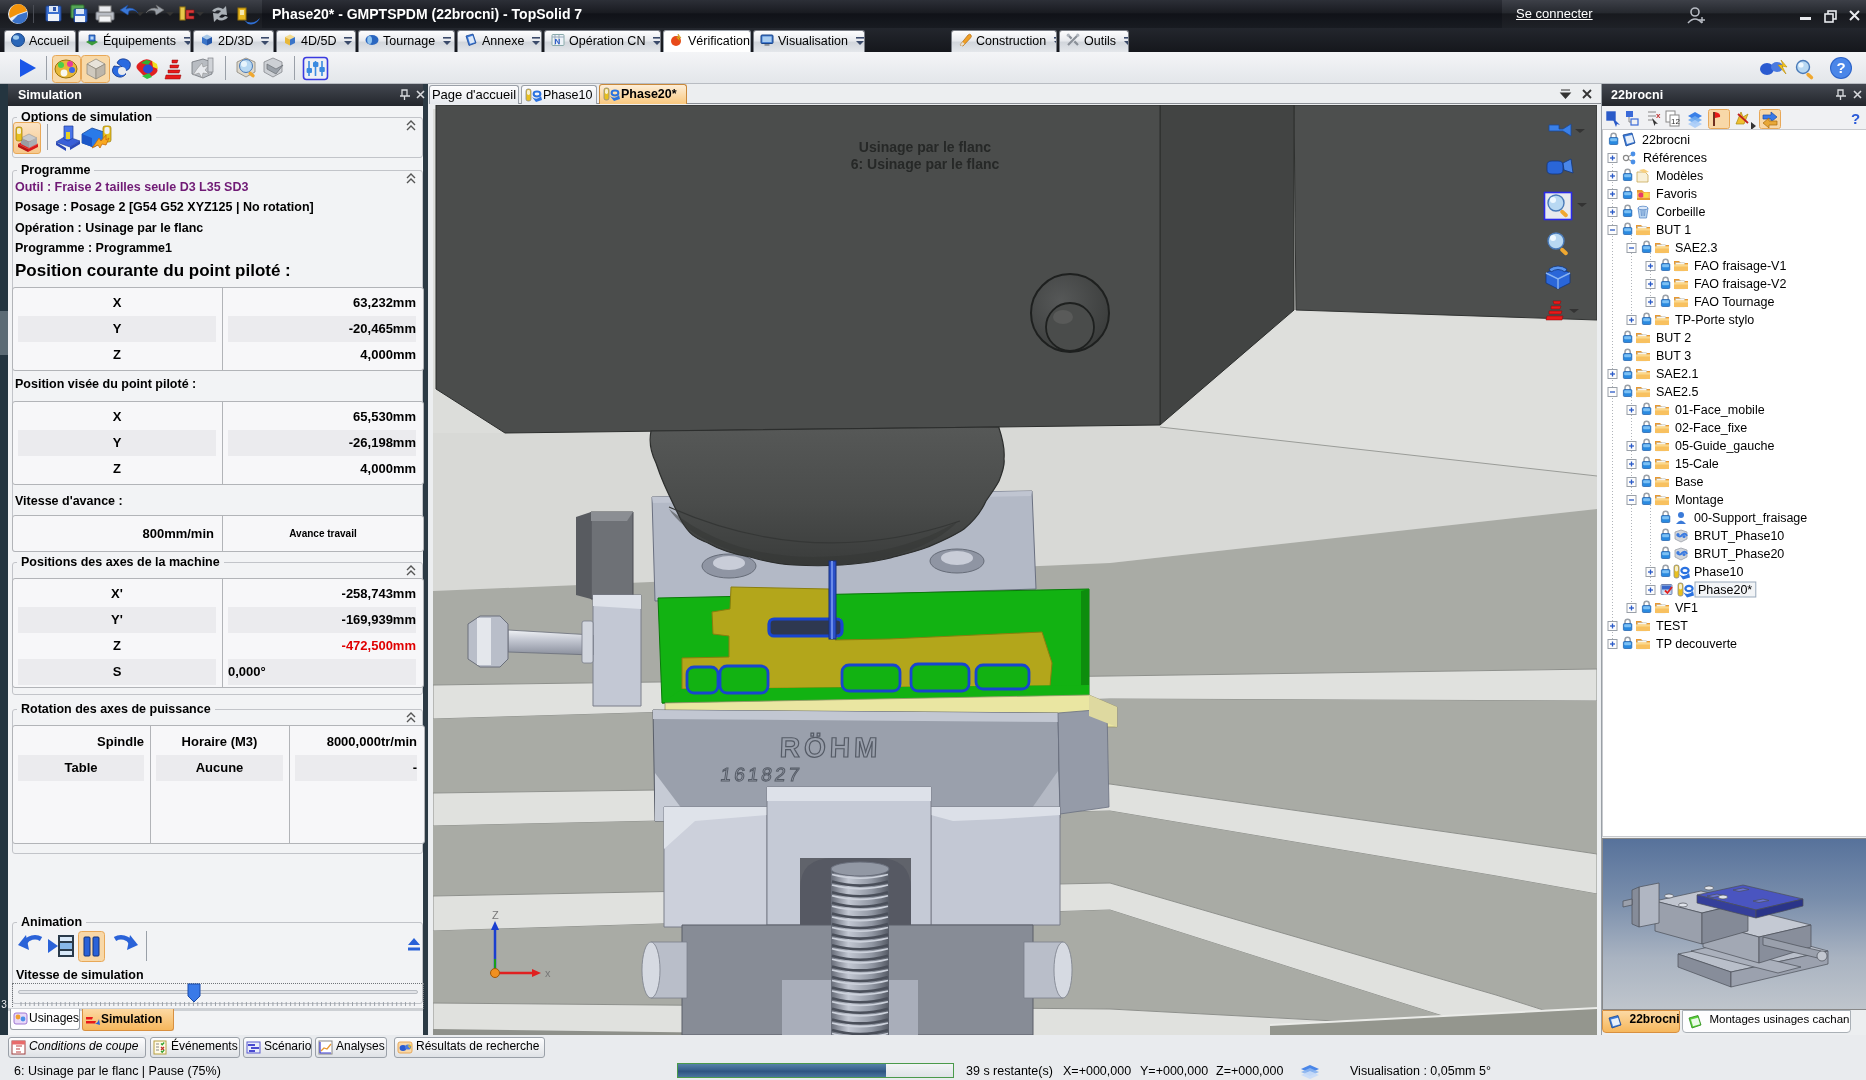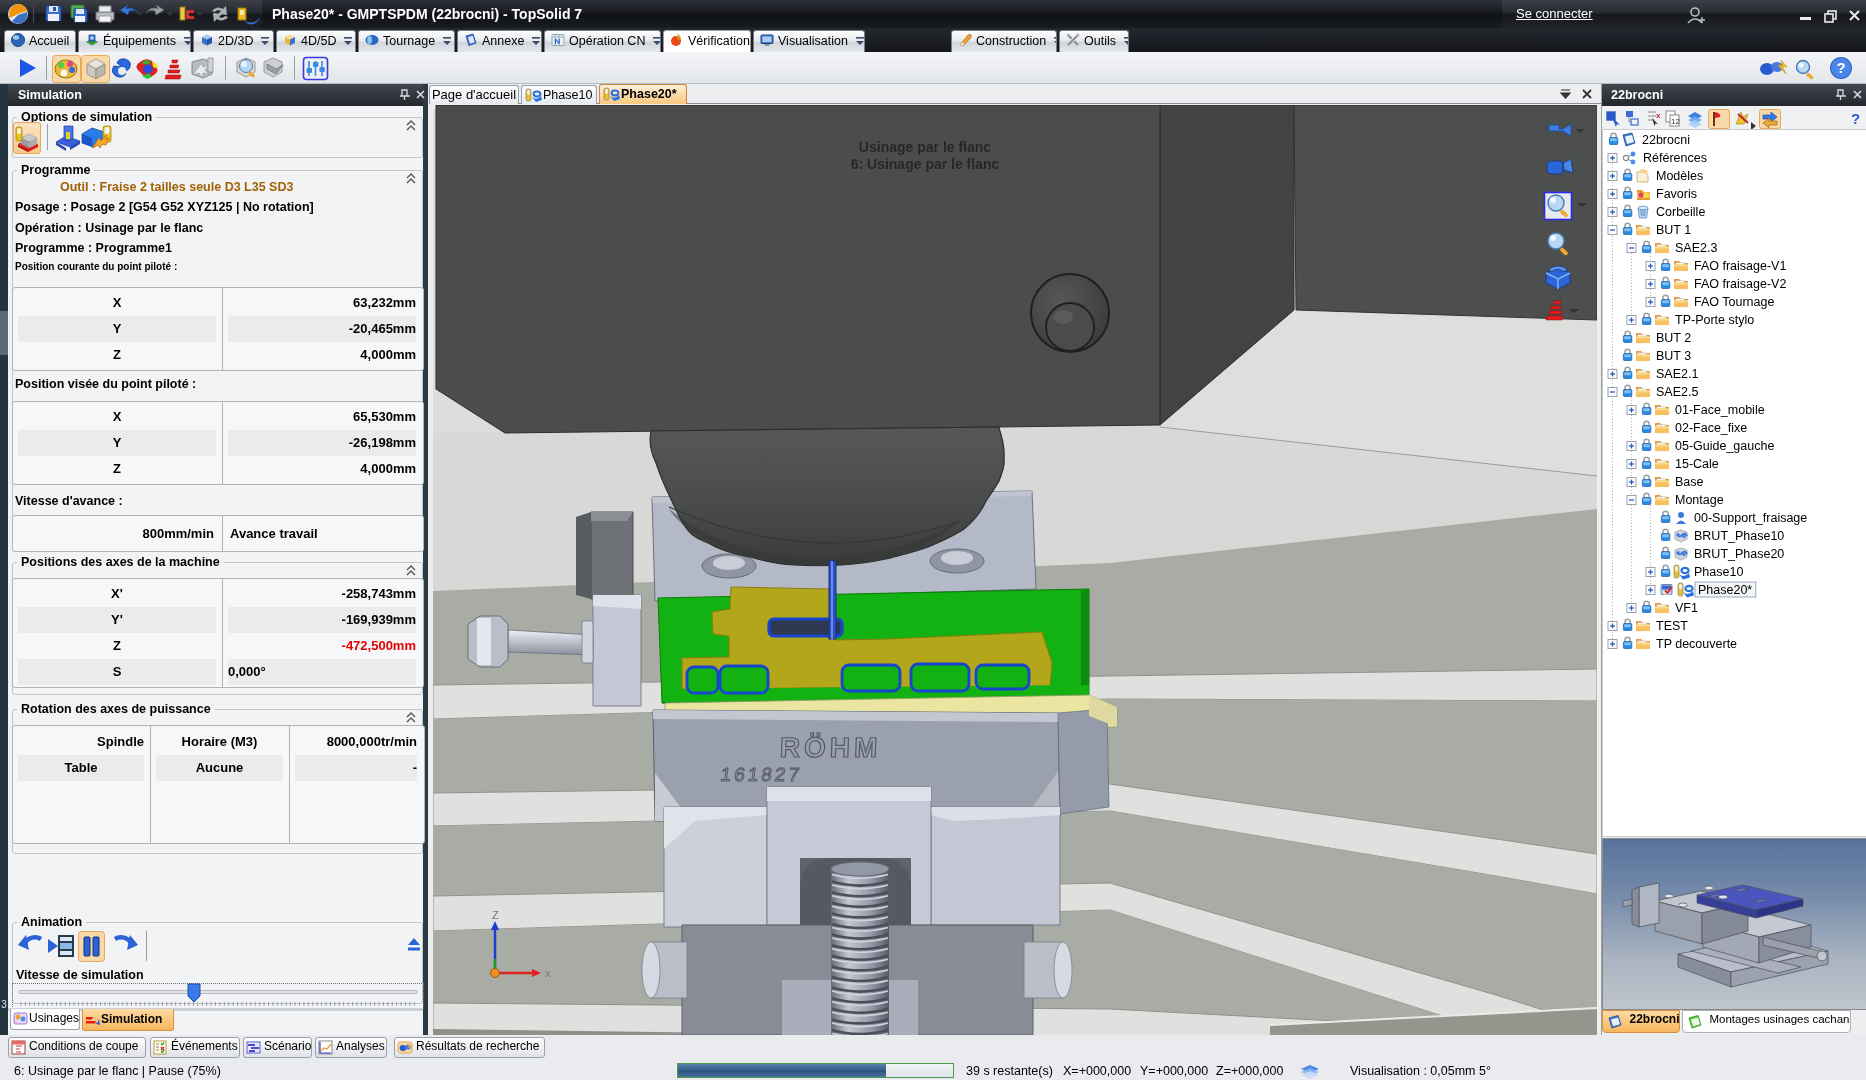--- a/index.html
+++ b/index.html
@@ -267,25 +267,25 @@
  <path d="M1,12 l10,4 l0,9 l-10,-4 z" fill="#1a56c8"></path>
  <rect x="22" y="4" width="8" height="16" rx="2" fill="#e8c020" stroke="#9a7a08" stroke-width="0.7"></rect>
       <rect x="23.5" y="5" width="5" height="7" rx="2" fill="#eef0f2"></rect>
  <path d="M14,22 l4,-6 l2,3 l5,-6 l0,5 l3,-2 l-3,7 l-4,-1 l-2,4 l-2,-3 l-6,3 z" fill="#f8a820" stroke="#c86a08" stroke-width="0.8"></path>
 </svg>
     <div class="abs" style="left:4px;top:86px;width:411px;height:382px;border:1px solid #c2c4c9;border-radius:3px;"></div>
     <div class="abs b" style="left:9px;top:79px;background:#f2f3f5;font-size:12.5px;color:#000;padding:0 4px;white-space:nowrap;">Programme</div>
     <svg class="abs" style="left:397px;top:89px" width="12" height="12">
       <path d="M2,5 l4,-4 l4,4 M2,10 l4,-4 l4,4" stroke="#555" stroke-width="1.4" fill="none"></path>
     </svg>
-    <div class="abs b" style="left:7px;top:96px;font-size:12.5px;color:#a16207;white-space:nowrap;margin-left:45px;">Outil : Fraise 2 tailles seule D3 L35 SD3</div>
+    <div class="abs b" style="left:7px;top:96px;font-size:12.5px;color:#701a75;white-space:nowrap;">Outil : Fraise 2 tailles seule D3 L35 SD3</div>
     <div class="abs b" style="left:7px;top:116px;font-size:12.5px;color:#000;white-space:nowrap;">Posage : Posage 2 [G54 G52 XYZ125 | No rotation]</div>
     <div class="abs b" style="left:7px;top:137px;font-size:12.5px;color:#000;white-space:nowrap;">Opération : Usinage par le flanc</div>
     <div class="abs b" style="left:7px;top:157px;font-size:12.5px;color:#000;white-space:nowrap;">Programme : Programme1</div>
-    <div class="abs b" style="left:7px;top:177px;font-size:10px;color:#000;white-space:nowrap;">Position courante du point piloté :</div>
+    <div class="abs b" style="left:7px;top:177px;font-size:17px;color:#000;white-space:nowrap;">Position courante du point piloté :</div>
     <div class="abs" style="left:4px;top:203px;width:412px;height:84px;border:1px solid #b2b4b8;border-radius:3px;background:#f7f7f9;"></div>
     <div class="abs" style="left:214px;top:203px;width:1px;height:84px;background:#b2b4b8;"></div>
     <div class="abs b" style="left:10px;top:206px;width:198px;height:26px;background:transparent;font-size:13px;line-height:26px;text-align:center;">X</div>
     <div class="abs b" style="left:220px;top:206px;width:188px;height:26px;background:transparent;font-size:13px;line-height:26px;text-align:right;color:#000;">63,232mm</div>
     <div class="abs b" style="left:10px;top:232px;width:198px;height:26px;background:#ebebee;font-size:13px;line-height:26px;text-align:center;">Y</div>
     <div class="abs b" style="left:220px;top:232px;width:188px;height:26px;background:#ebebee;font-size:13px;line-height:26px;text-align:right;color:#000;">-20,465mm</div>
     <div class="abs b" style="left:10px;top:258px;width:198px;height:26px;background:transparent;font-size:13px;line-height:26px;text-align:center;">Z</div>
     <div class="abs b" style="left:220px;top:258px;width:188px;height:26px;background:transparent;font-size:13px;line-height:26px;text-align:right;color:#000;">4,000mm</div>
     <div class="abs b" style="left:7px;top:293px;font-size:12.5px;">Position visée du point piloté :</div>
     <div class="abs" style="left:4px;top:317px;width:412px;height:84px;border:1px solid #b2b4b8;border-radius:3px;background:#f7f7f9;"></div>
@@ -293,21 +293,21 @@
     <div class="abs b" style="left:10px;top:320px;width:198px;height:26px;background:transparent;font-size:13px;line-height:26px;text-align:center;">X</div>
     <div class="abs b" style="left:220px;top:320px;width:188px;height:26px;background:transparent;font-size:13px;line-height:26px;text-align:right;color:#000;">65,530mm</div>
     <div class="abs b" style="left:10px;top:346px;width:198px;height:26px;background:#ebebee;font-size:13px;line-height:26px;text-align:center;">Y</div>
     <div class="abs b" style="left:220px;top:346px;width:188px;height:26px;background:#ebebee;font-size:13px;line-height:26px;text-align:right;color:#000;">-26,198mm</div>
     <div class="abs b" style="left:10px;top:372px;width:198px;height:26px;background:transparent;font-size:13px;line-height:26px;text-align:center;">Z</div>
     <div class="abs b" style="left:220px;top:372px;width:188px;height:26px;background:transparent;font-size:13px;line-height:26px;text-align:right;color:#000;">4,000mm</div>
     <div class="abs b" style="left:7px;top:410px;font-size:12.5px;">Vitesse d'avance :</div>
     <div class="abs" style="left:4px;top:431px;width:412px;height:37px;border:1px solid #b2b4b8;border-radius:3px;background:#f7f7f9;"></div>
 <div class="abs" style="left:214px;top:431px;width:1px;height:37px;background:#b2b4b8;"></div>
 <div class="abs b" style="left:10px;top:431px;width:196px;font-size:13px;line-height:37px;text-align:right;">800mm/min</div>
-<div class="abs b" style="left:222px;top:431px;width:186px;font-size:13px;line-height:37px;text-align:left;">Avance travail</div>
+<div class="abs b" style="left:222px;top:431px;width:186px;font-size:10px;line-height:37px;text-align:center;">Avance travail</div>
     <div class="abs" style="left:4px;top:478px;width:411px;height:133px;border:1px solid #c2c4c9;border-radius:3px;"></div>
     <div class="abs b" style="left:9px;top:471px;background:#f2f3f5;font-size:12.5px;color:#000;padding:0 4px;white-space:nowrap;">Positions des axes de la machine</div>
     <svg class="abs" style="left:397px;top:481px" width="12" height="12">
       <path d="M2,5 l4,-4 l4,4 M2,10 l4,-4 l4,4" stroke="#555" stroke-width="1.4" fill="none"></path>
     </svg>
     <div class="abs" style="left:4px;top:494px;width:412px;height:110px;border:1px solid #b2b4b8;border-radius:3px;background:#f7f7f9;"></div>
     <div class="abs" style="left:214px;top:494px;width:1px;height:110px;background:#b2b4b8;"></div>
     <div class="abs b" style="left:10px;top:497px;width:198px;height:26px;background:transparent;font-size:13px;line-height:26px;text-align:center;">X'</div>
     <div class="abs b" style="left:220px;top:497px;width:188px;height:26px;background:transparent;font-size:13px;line-height:26px;text-align:right;color:#000;">-258,743mm</div>
     <div class="abs b" style="left:10px;top:523px;width:198px;height:26px;background:#ebebee;font-size:13px;line-height:26px;text-align:center;">Y'</div>
@@ -1166,21 +1166,21 @@
         <path d="M2,4 l9,-2.5 l3,9.5 l-9,3 z" fill="#5ad03a" stroke="#2a8a18" stroke-width="0.8"></path>
         <path d="M4,5.5 l7,-1.8 l2,6.5 l-7,2 z" fill="#eafae8"></path>
       </svg>
  <span style="font-size:11.5px;vertical-align:3px;">Montages usinages cachan</span></div>
 </div>
 <div class="abs" style="left:0;top:1035px;width:1866px;height:45px;background:#e9ebee;">
     <div class="abs" style="left:8px;top:2px;width:138px;height:21px;background:linear-gradient(180deg,#fdfdfe,#dfe2e6);border:1px solid #9aa0a8;border-radius:3px;font-size:12px;white-space:nowrap;overflow:hidden;"><svg style="margin:2px 2px -3px 2px" width="16" height="15">
         <rect x="1" y="1" width="13" height="13" fill="#fff" stroke="#a04040"></rect>
         <rect x="1" y="1" width="13" height="3.5" fill="#e86a6a"></rect>
         <path d="M5,6 l6,0 M5,9 l4,0 M5,12 l5,0" stroke="#c04040" stroke-width="1.2"></path>
-      </svg><span style="vertical-align:2px;">Conditions de coupe</span></div>
+      </svg><span style="vertical-align:2px;font-style:italic;">Conditions de coupe</span></div>
     <div class="abs" style="left:150px;top:2px;width:90px;height:21px;background:linear-gradient(180deg,#fdfdfe,#dfe2e6);border:1px solid #9aa0a8;border-radius:3px;font-size:12px;white-space:nowrap;overflow:hidden;"><svg style="margin:2px 2px -3px 2px" width="16" height="15">
         <rect x="1" y="1" width="12" height="13" fill="#fffbe8" stroke="#b8a040"></rect>
         <path d="M3,4 l3,0 M3,7 l3,0 M3,10 l3,0" stroke="#888" stroke-width="1"></path>
         <path d="M8,3.5 l1.2,1.2 l2,-2.2" stroke="#30a030" fill="none" stroke-width="1.3"></path>
         <path d="M8,7 l3,3 M11,7 l-3,3" stroke="#c03030" stroke-width="1.3"></path>
         <path d="M8,11 l1.2,1.2 l2,-2.2" stroke="#30a030" fill="none" stroke-width="1.3"></path>
       </svg><span style="vertical-align:2px;">Événements</span></div>
     <div class="abs" style="left:243px;top:2px;width:69px;height:21px;background:linear-gradient(180deg,#fdfdfe,#dfe2e6);border:1px solid #9aa0a8;border-radius:3px;font-size:12px;white-space:nowrap;overflow:hidden;"><svg style="margin:2px 2px -3px 2px" width="16" height="15">
         <rect x="1" y="2" width="13" height="11" fill="#e8ecfa" stroke="#5a5ad0"></rect>
         <path d="M2,5 l7,0 M5,8 l8,0 M3,11 l6,0" stroke="#4a4ad0" stroke-width="2"></path>

